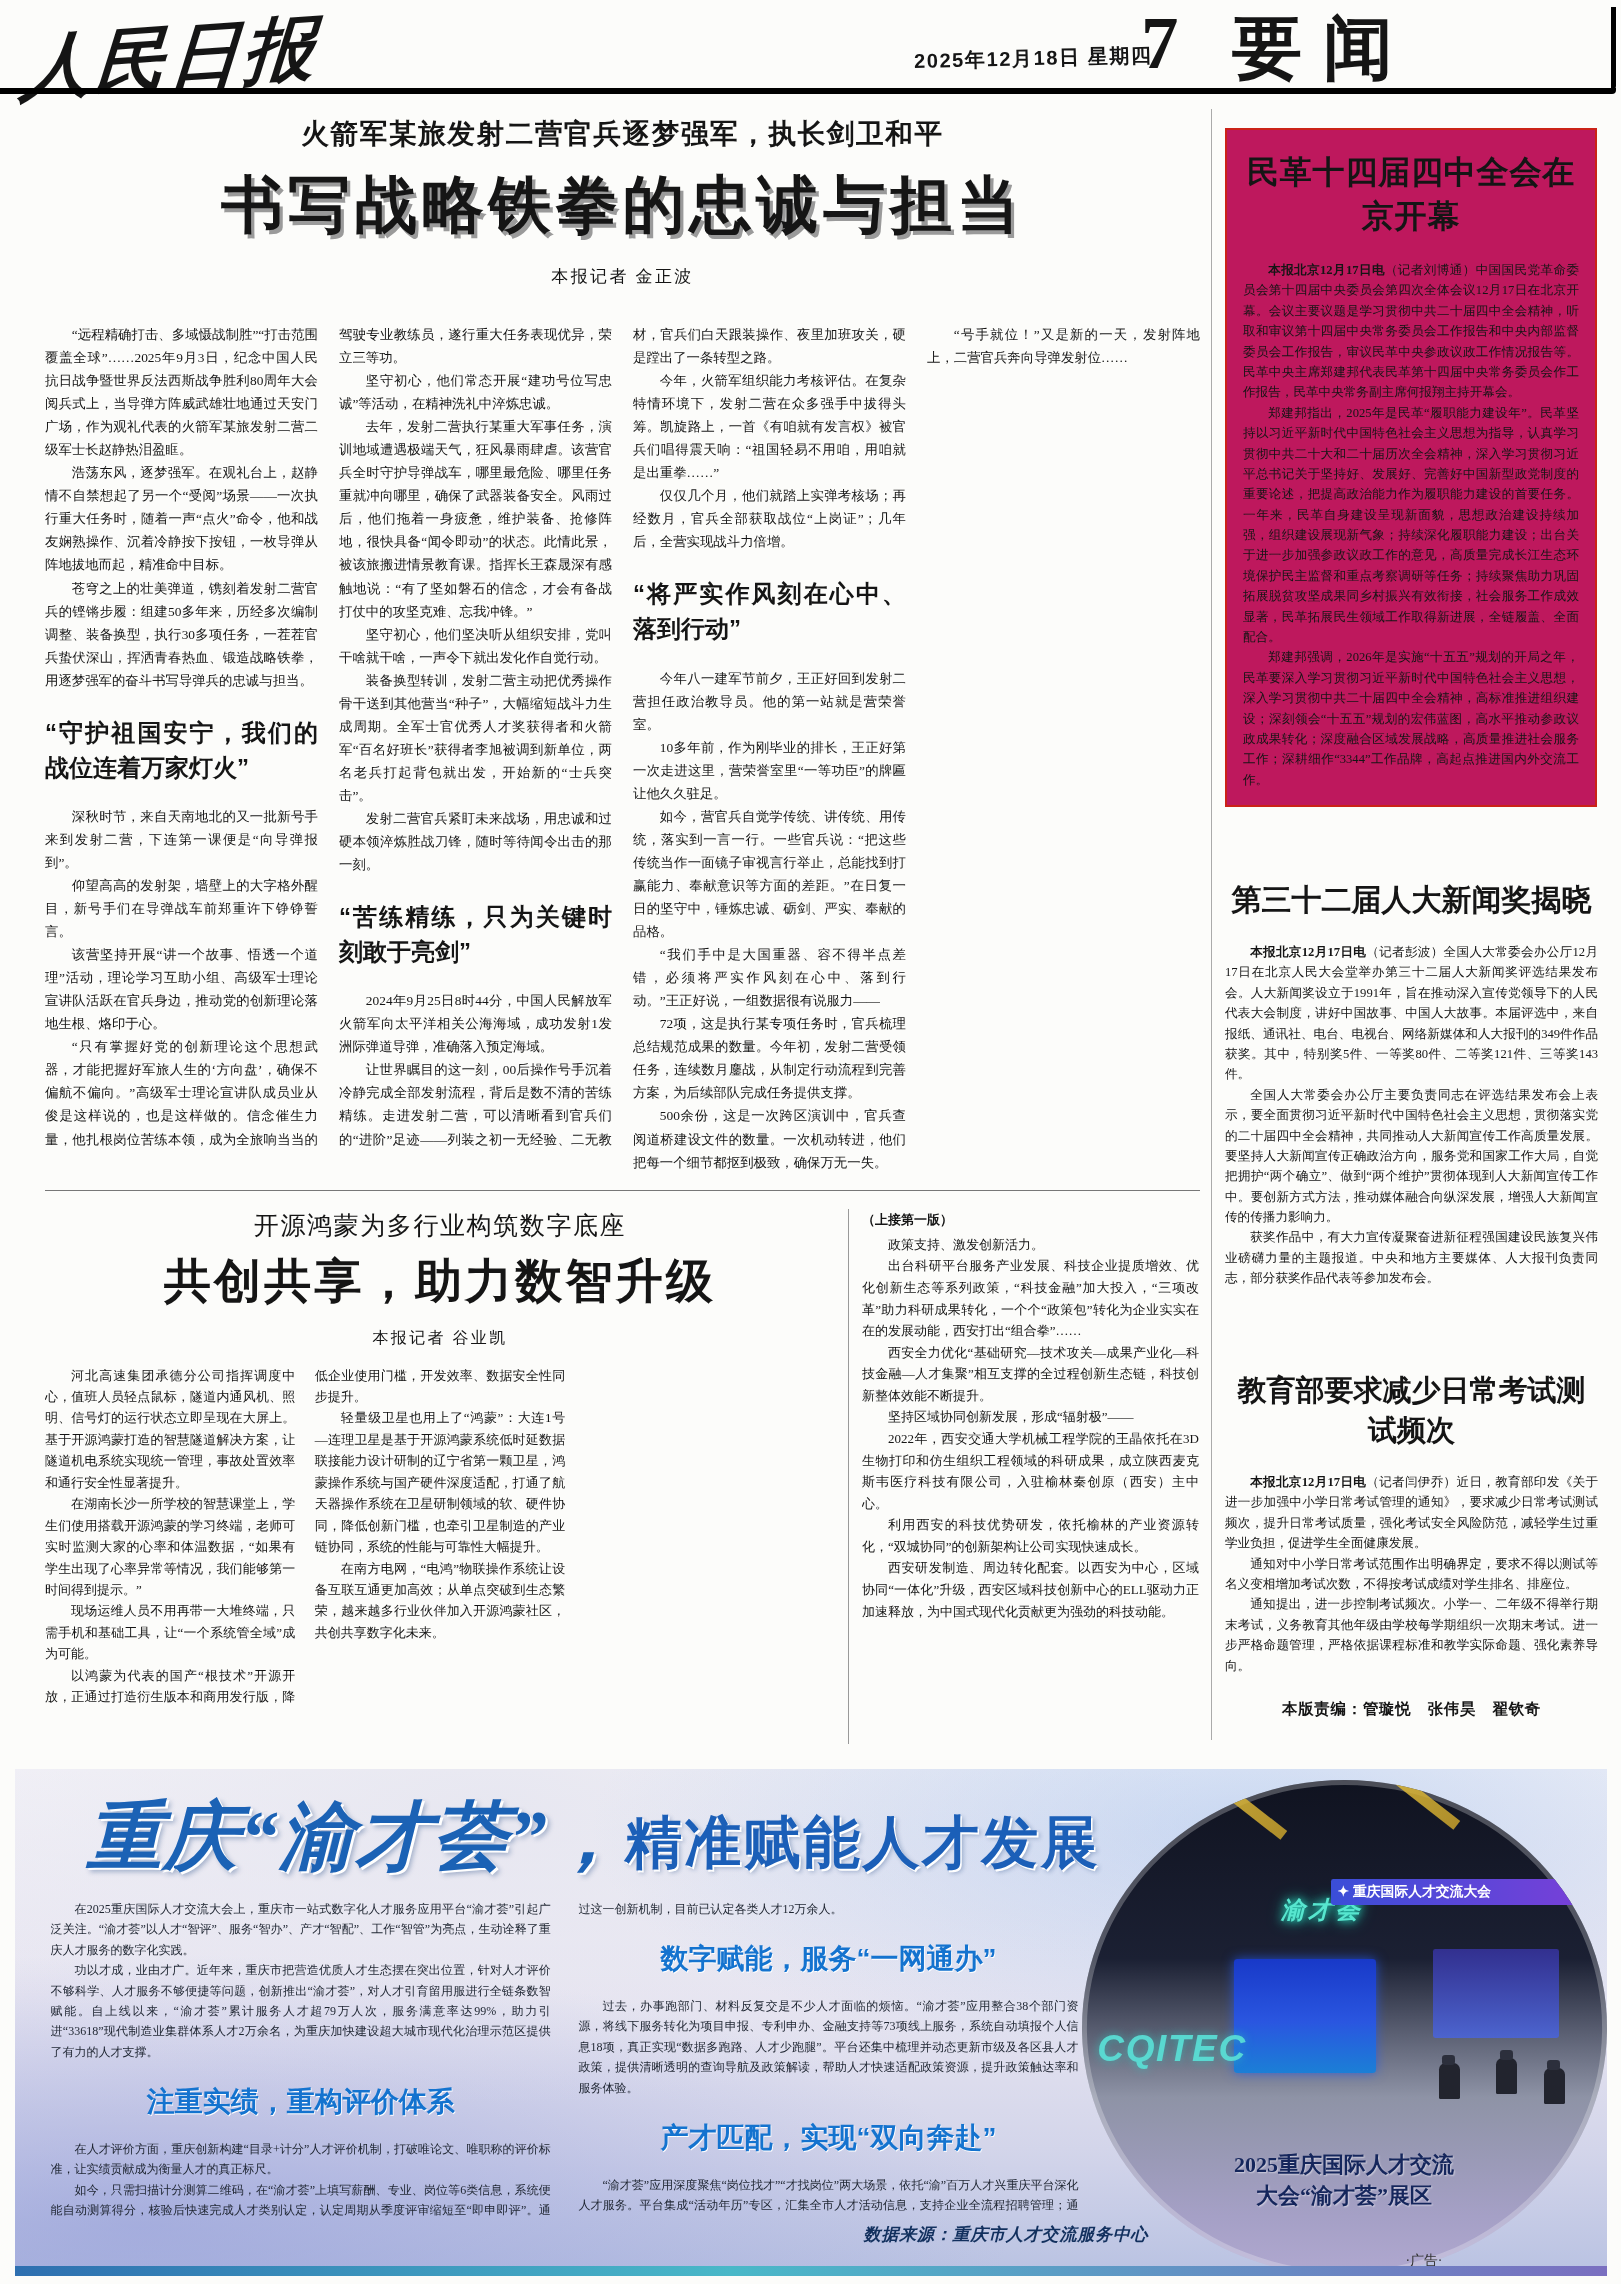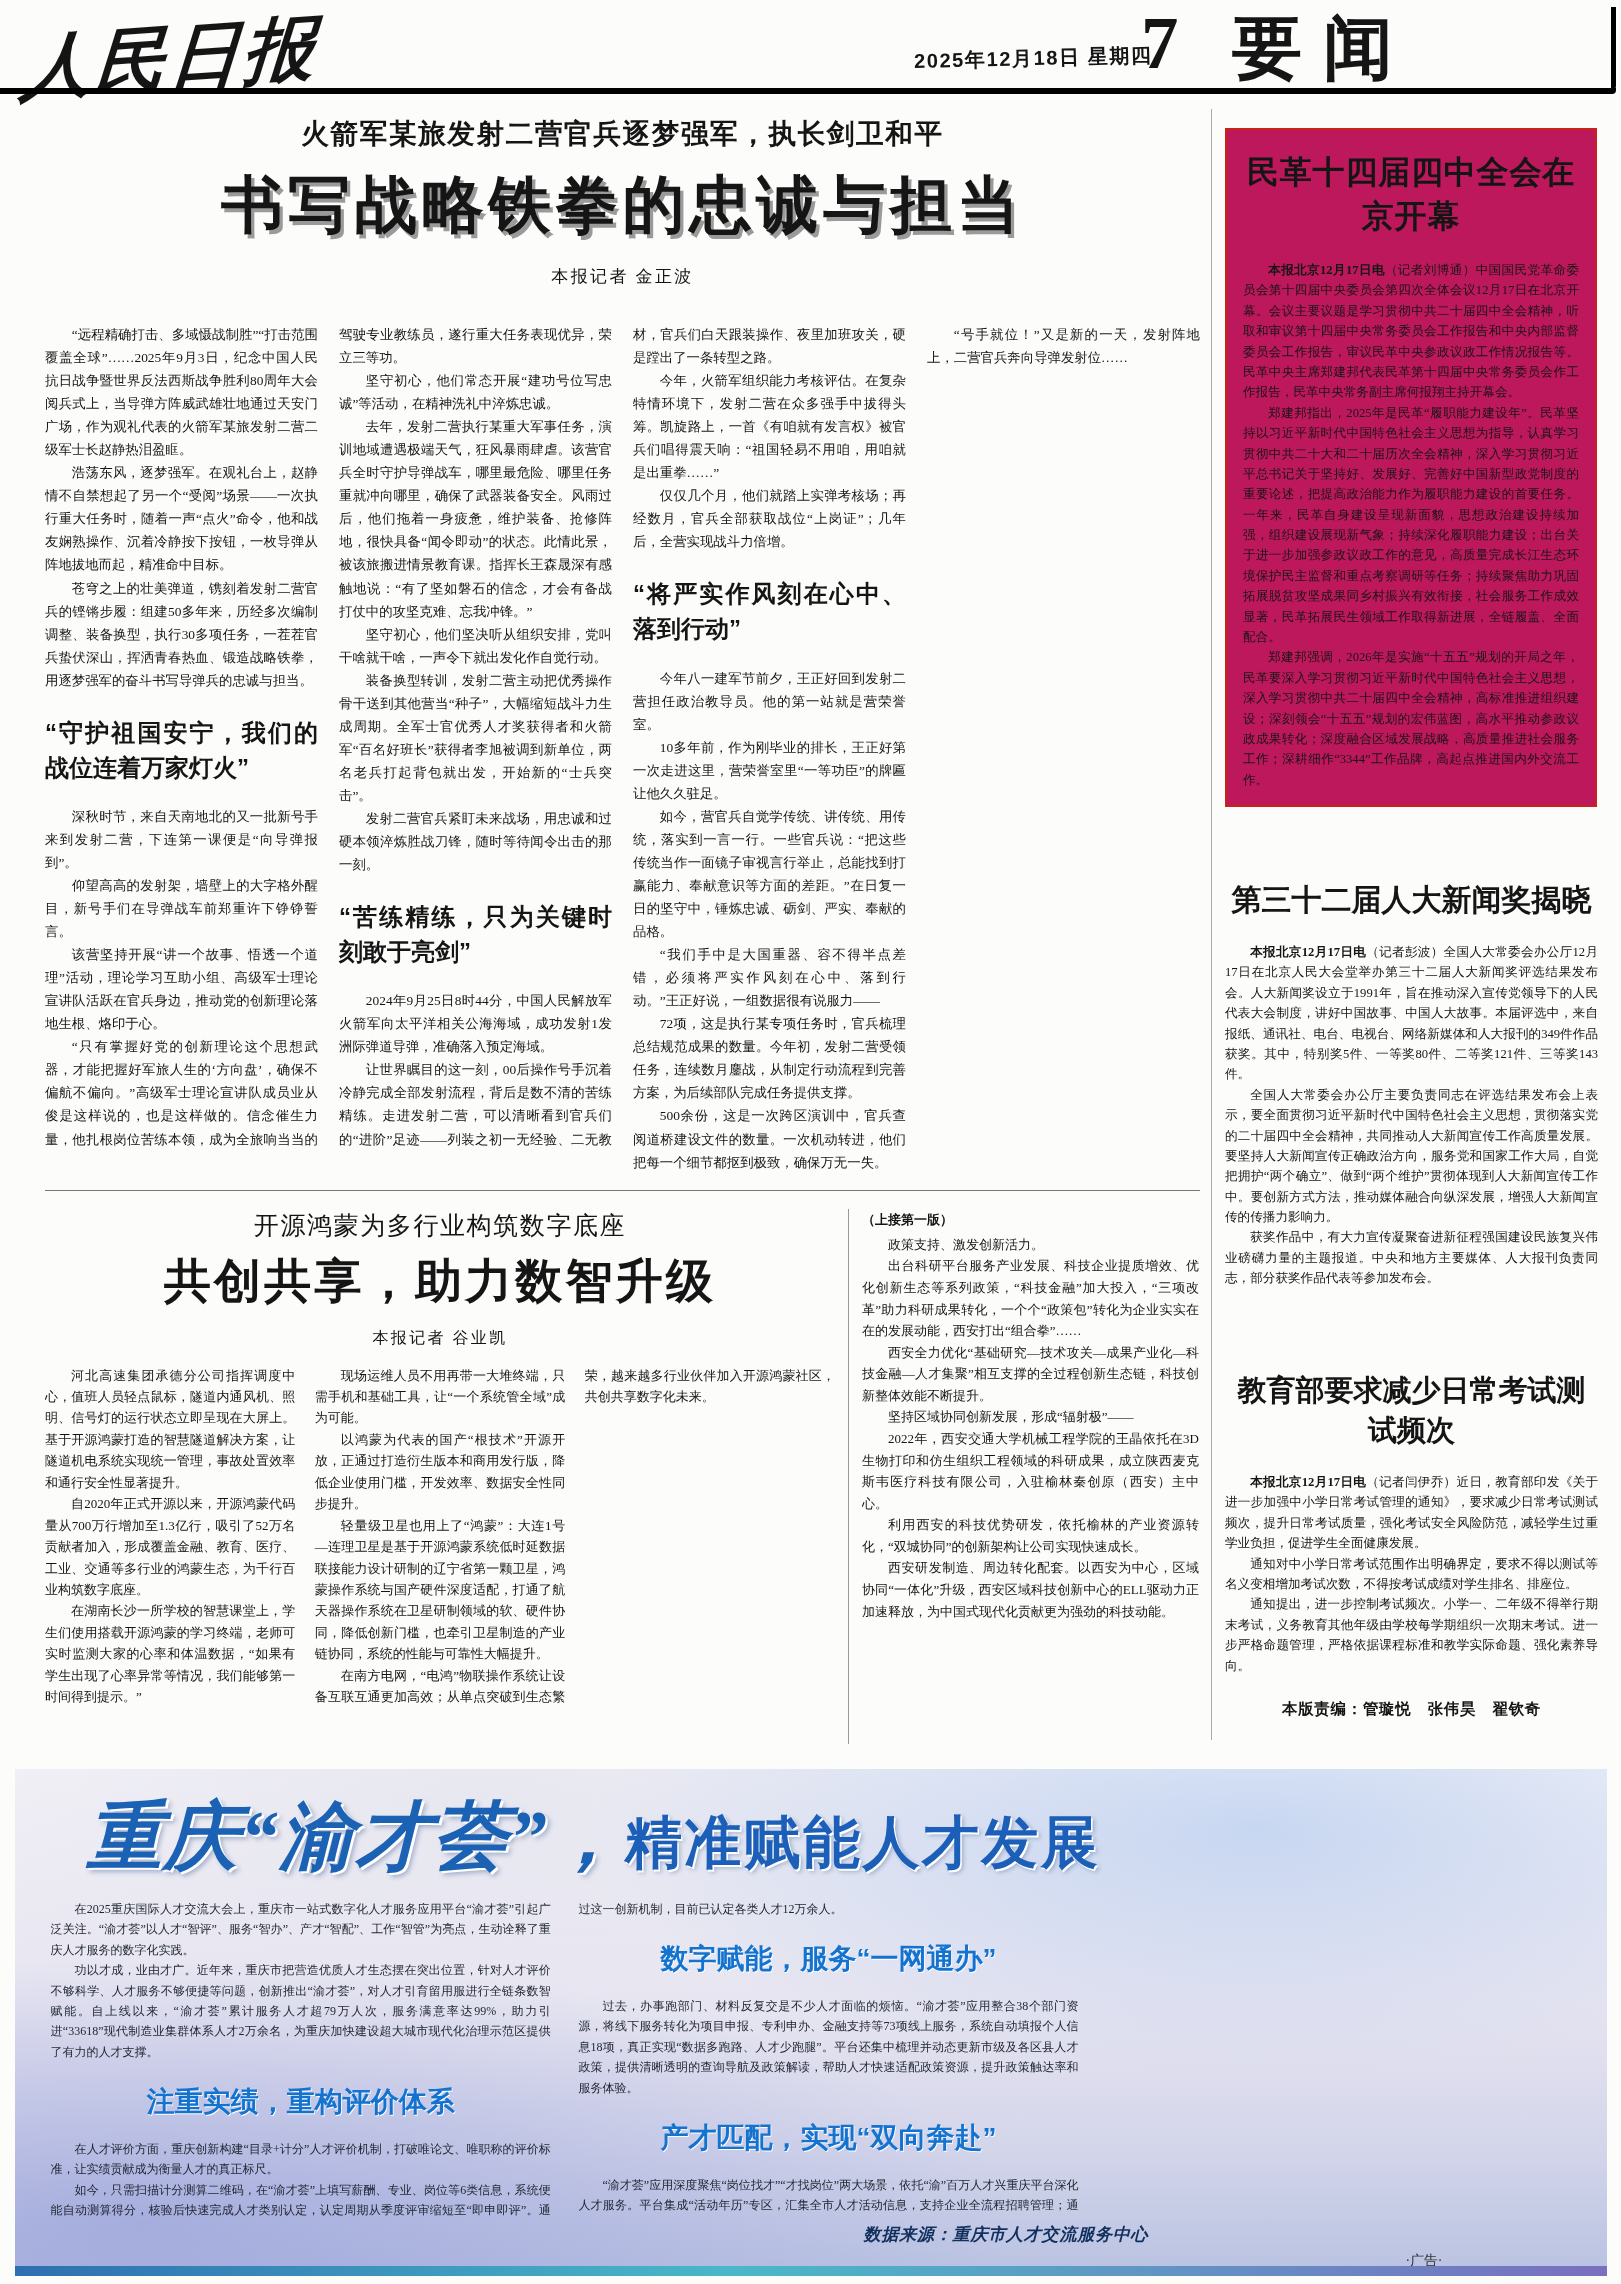--- a/index.html
+++ b/index.html
@@ -145,21 +145,20 @@
 
   <div class="band2-rule"></div>
   <div class="vdiv-band2"></div>
 
   <div class="hm">
     <div class="hm-kicker">开源鸿蒙为多行业构筑数字底座</div>
     <div class="hm-title">共创共享，助力数智升级</div>
     <div class="hm-byline">本报记者  谷业凯</div>
     <div class="hm-body">
       <p>河北高速集团承德分公司指挥调度中心，值班人员轻点鼠标，隧道内通风机、照明、信号灯的运行状态立即呈现在大屏上。基于开源鸿蒙打造的智慧隧道解决方案，让隧道机电系统实现统一管理，事故处置效率和通行安全性显著提升。</p>
-      <p>自2020年正式开源以来，开源鸿蒙代码量从700万行增加至1.3亿行，吸引了52万名贡献者加入，形成覆盖金融、教育、医疗、工业、交通等多行业的鸿蒙生态，为千行百业构筑数字底座。</p>
       <p>在湖南长沙一所学校的智慧课堂上，学生们使用搭载开源鸿蒙的学习终端，老师可实时监测大家的心率和体温数据，“如果有学生出现了心率异常等情况，我们能够第一时间得到提示。”</p>
       <p>现场运维人员不用再带一大堆终端，只需手机和基础工具，让“一个系统管全域”成为可能。</p>
       <p>以鸿蒙为代表的国产“根技术”开源开放，正通过打造衍生版本和商用发行版，降低企业使用门槛，开发效率、数据安全性同步提升。</p>
       <p>轻量级卫星也用上了“鸿蒙”：大连1号—连理卫星是基于开源鸿蒙系统低时延数据联接能力设计研制的辽宁省第一颗卫星，鸿蒙操作系统与国产硬件深度适配，打通了航天器操作系统在卫星研制领域的软、硬件协同，降低创新门槛，也牵引卫星制造的产业链协同，系统的性能与可靠性大幅提升。</p>
       <p>在南方电网，“电鸿”物联操作系统让设备互联互通更加高效；从单点突破到生态繁荣，越来越多行业伙伴加入开源鸿蒙社区，共创共享数字化未来。</p>
     </div>
   </div>
 
   <div class="jx">
     <div class="jx-body">
@@ -210,20 +209,40 @@
       <div class="ad-sub">注重实绩，重构评价体系</div>
       <p>在人才评价方面，重庆创新构建“目录+计分”人才评价机制，打破唯论文、唯职称的评价标准，让实绩贡献成为衡量人才的真正标尺。</p>
       <p>如今，只需扫描计分测算二维码，在“渝才荟”上填写薪酬、专业、岗位等6类信息，系统便能自动测算得分，核验后快速完成人才类别认定，认定周期从季度评审缩短至“即申即评”。通过这一创新机制，目前已认定各类人才12万余人。</p>
       <div class="ad-sub">数字赋能，服务“一网通办”</div>
       <p>过去，办事跑部门、材料反复交是不少人才面临的烦恼。“渝才荟”应用整合38个部门资源，将线下服务转化为项目申报、专利申办、金融支持等73项线上服务，系统自动填报个人信息18项，真正实现“数据多跑路、人才少跑腿”。平台还集中梳理并动态更新市级及各区县人才政策，提供清晰透明的查询导航及政策解读，帮助人才快速适配政策资源，提升政策触达率和服务体验。</p>
       <div class="ad-sub">产才匹配，实现“双向奔赴”</div>
       <p>“渝才荟”应用深度聚焦“岗位找才”“才找岗位”两大场景，依托“渝”百万人才兴重庆平台深化人才服务。平台集成“活动年历”专区，汇集全市人才活动信息，支持企业全流程招聘管理；通过AI智能匹配模型，从学历、技能、薪酬等22个维度构建人才画像，实现人岗精准匹配。2025年以来，平台已引3600余家单位入驻，发布岗位需求20多万个，支持全市人才引进8.5万人。</p>
 
     </div>
 
+    <div class="ad-photo">
+      <div class="ph-stripe" style="left:22%;top:4%;"></div>
+      <div class="ph-stripe" style="left:55%;top:2%;"></div>
+      <div class="ph-stripe" style="left:80%;top:6%;"></div>
+      <div class="ph-neon">渝才荟</div>
+      <div class="ph-banner">
+        <span>✦</span>
+        <span>重庆国际人才交流大会</span>
+      </div>
+      <div class="ph-screen"></div>
+      <div class="ph-screen2"></div>
+      <div class="ph-cqitec">CQITEC</div>
+      <div class="ph-robot" style="right:28%;top:57%;"></div>
+      <div class="ph-robot" style="right:17%;top:56%;"></div>
+      <div class="ph-robot" style="right:8%;top:58%;"></div>
+      <div class="ph-caption">
+        <div>2025重庆国际人才交流</div>
+        <div>大会“渝才荟”展区</div>
+      </div>
+    </div>
 
     <div class="ad-source">数据来源：重庆市人才交流服务中心</div>
     <div class="ad-mark">·广告·</div>
     <div class="ad-strip"></div>
   </div>
 
 </div>
 
 
 </body></html>

